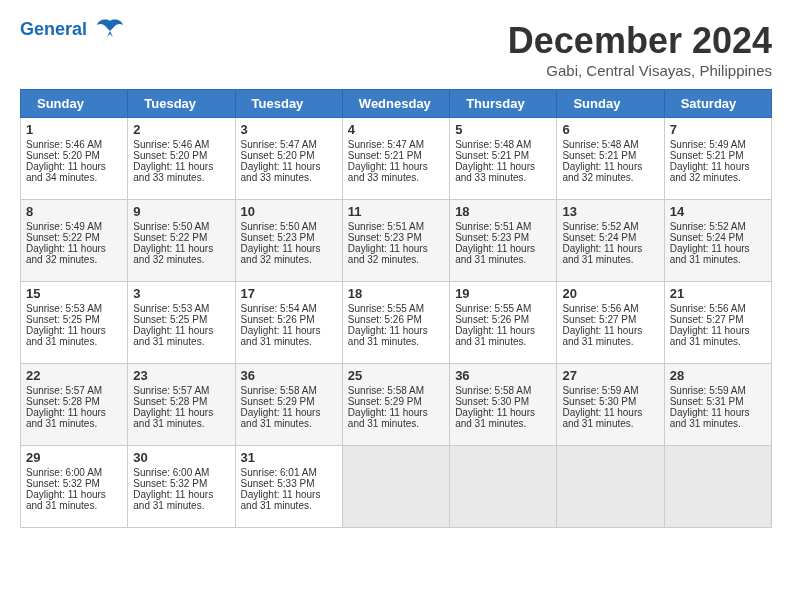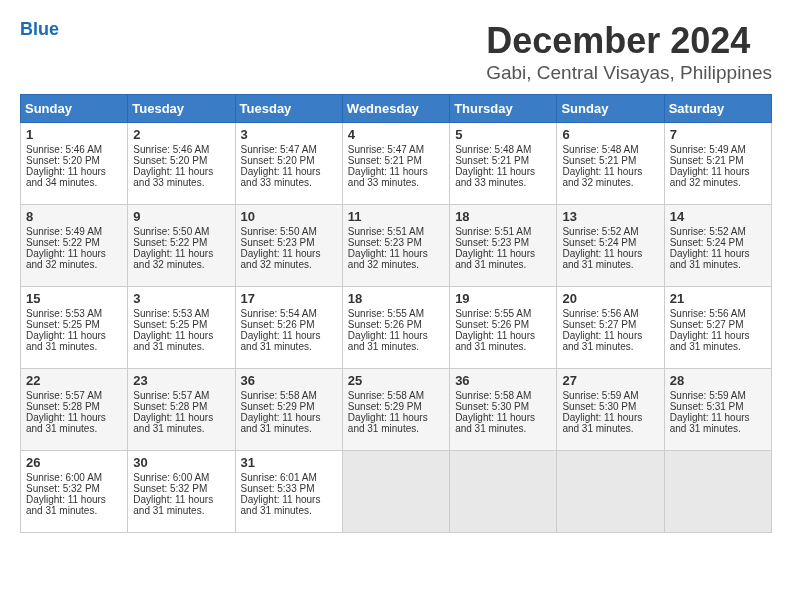--- a/index.html
+++ b/index.html
@@ -29,43 +29,43 @@
     .logo-text span {
       color: #1a6ab5;
     }
     .logo-bird {
       width: 28px;
       height: 22px;
       margin-left: 4px;
       margin-top: -4px;
     }
     .title-block {
-      text-align: left;
+      text-align: right;
       margin-left: 48px;
     }
     .month-year {
       font-size: 36px;
       font-weight: bold;
       color: #333;
     }
     .location {
-      font-size: 19px;
+      font-size: 15px;
       color: #555;
     }
     .calendar {
       width: 100%;
       border-collapse: collapse;
       table-layout: fixed;
     }
     .calendar th {
       background: #3a7cc5;
       color: #fff;
       font-size: 13px;
       font-weight: bold;
-      padding: 6px 4px;
+      padding: 6px 16px;
       text-align: left;
       border: 1px solid #2a6ab5;
     }
     .calendar td {
       border: 1px solid #ccc;
       vertical-align: top;
       padding: 4px 5px;
       font-size: 10px;
       color: #333;
       height: 82px;
@@ -83,21 +83,27 @@
     .empty-cell {
       background: #e8e8e8 !important;
     }
   </style>
 </head>
 <body>
 
 <div class="header-area">
   <div class="logo">
     <div>
-      <div class="logo-text" style="color:#1a6ab5;">Blue</div>
+      <div class="logo-text">
+        <span>General</span>
+        <svg class="logo-bird" viewBox="0 0 28 22" style="display:inline-block;vertical-align:middle;">
+          <path d="M14 4 C18 1, 26 3, 27 8 C24 6, 20 7, 18 10 L14 14 L10 10 C8 7, 4 6, 1 8 C2 3, 10 1, 14 4Z" fill="#1a6ab5"></path>
+          <path d="M14 14 L11 20 L14 17 L17 20 Z" fill="#1a6ab5"></path>
+        </svg>
+      </div>
     </div>
   </div>
   <div class="title-block">
     <div class="month-year">December 2024</div>
     <div class="location">Gabi, Central Visayas, Philippines</div>
   </div>
 </div>
 
 <table class="calendar">
   <thead>
@@ -283,21 +289,21 @@
         </td>
         <td>
           <span class="day-number">28</span>
           <div>Sunrise: 5:59 AM</div>
           <div>Sunset: 5:31 PM</div>
           <div>Daylight: 11 hours and 31 minutes.</div>
         </td>
       </tr>
       <tr>
         <td>
-          <span class="day-number">26</span>
+          <span class="day-number">29</span>
           <div>Sunrise: 6:00 AM</div>
           <div>Sunset: 5:32 PM</div>
           <div>Daylight: 11 hours and 31 minutes.</div>
         </td>
         <td>
           <span class="day-number">30</span>
           <div>Sunrise: 6:00 AM</div>
           <div>Sunset: 5:32 PM</div>
           <div>Daylight: 11 hours and 31 minutes.</div>
         </td>

